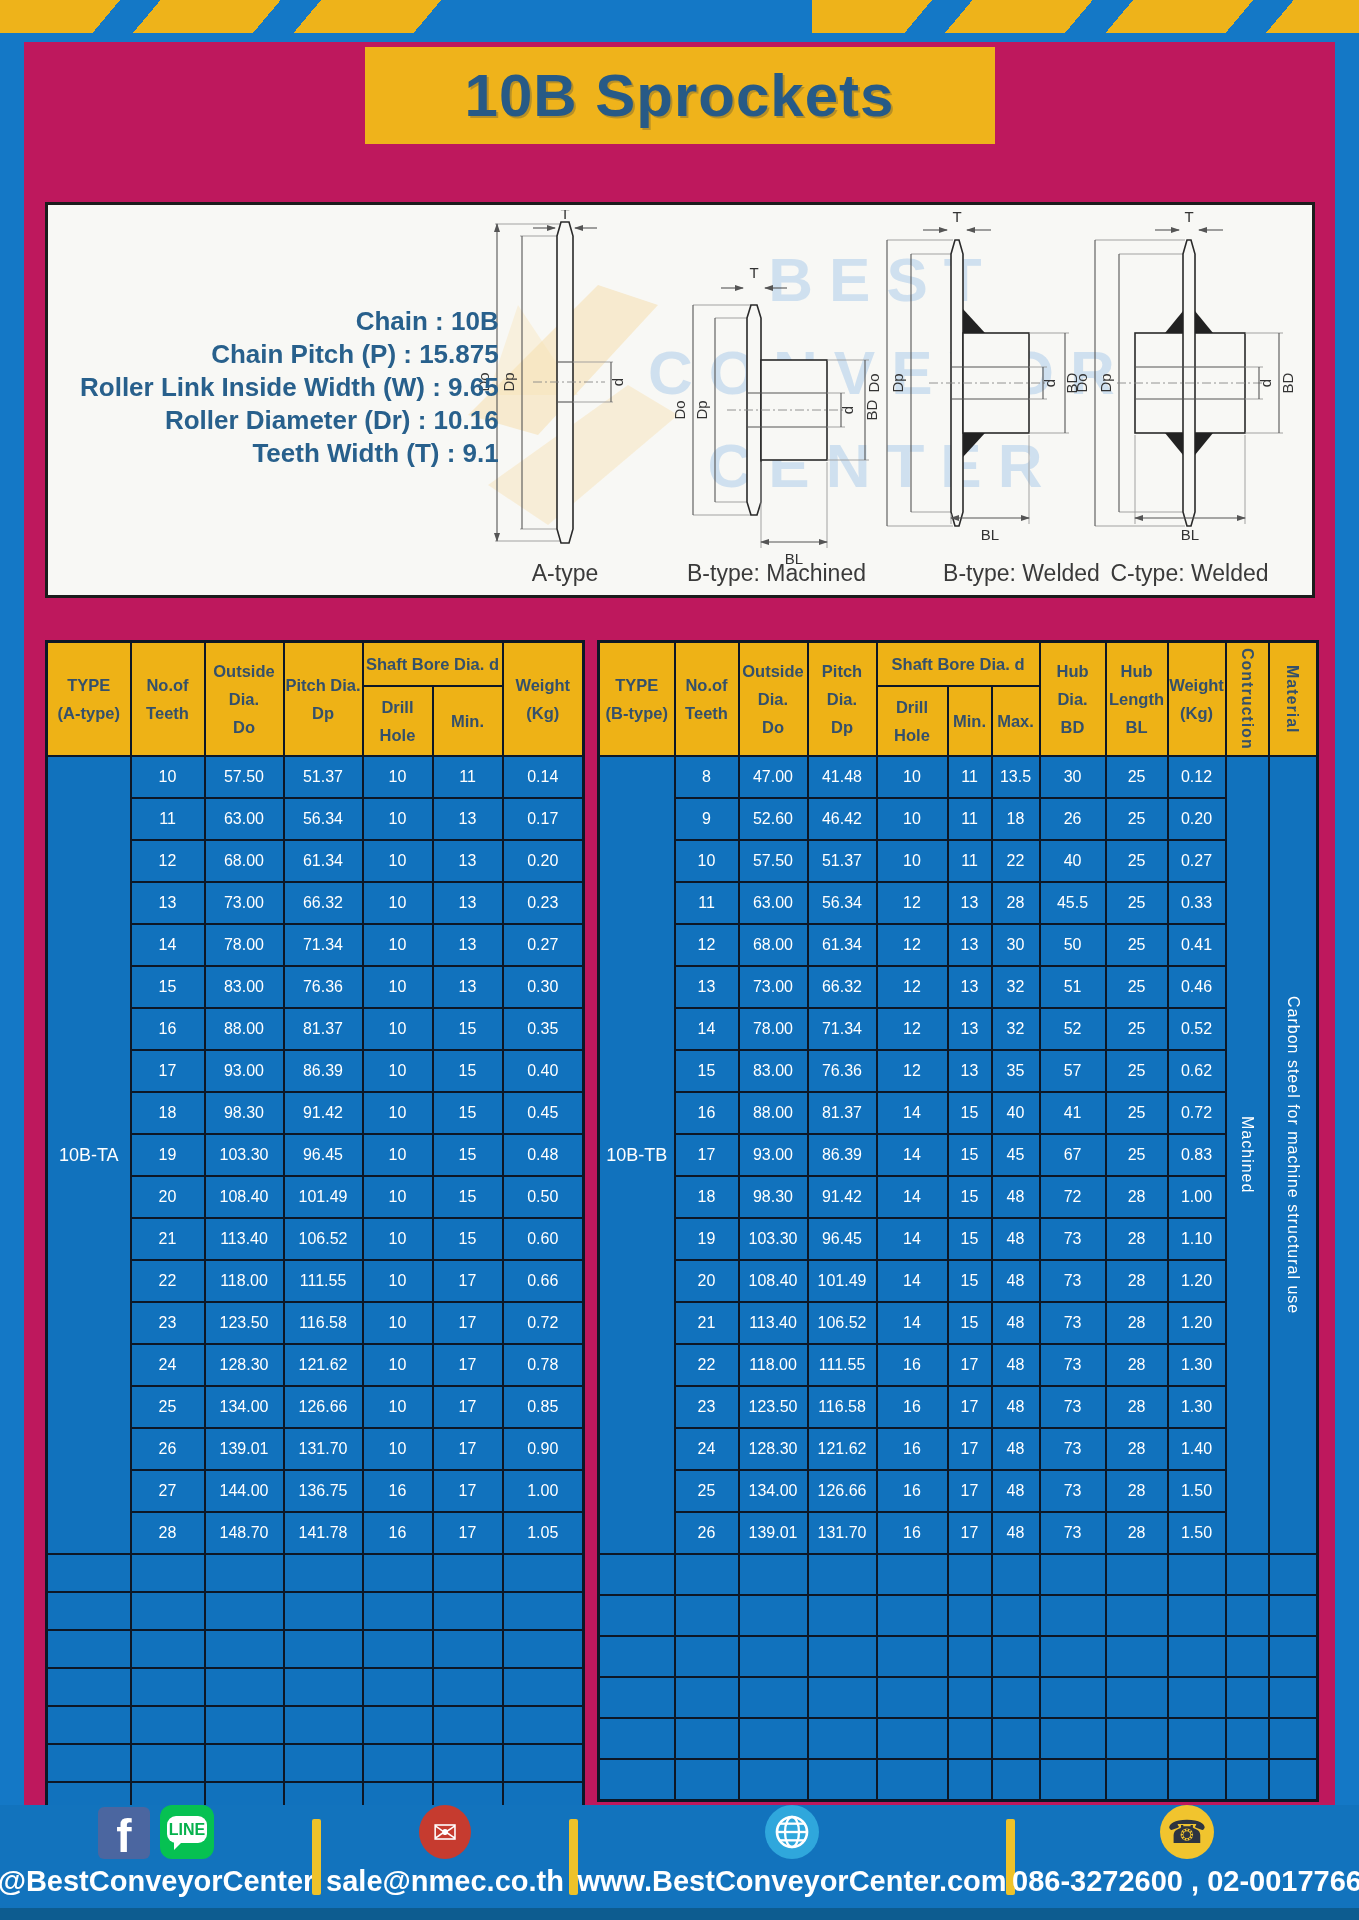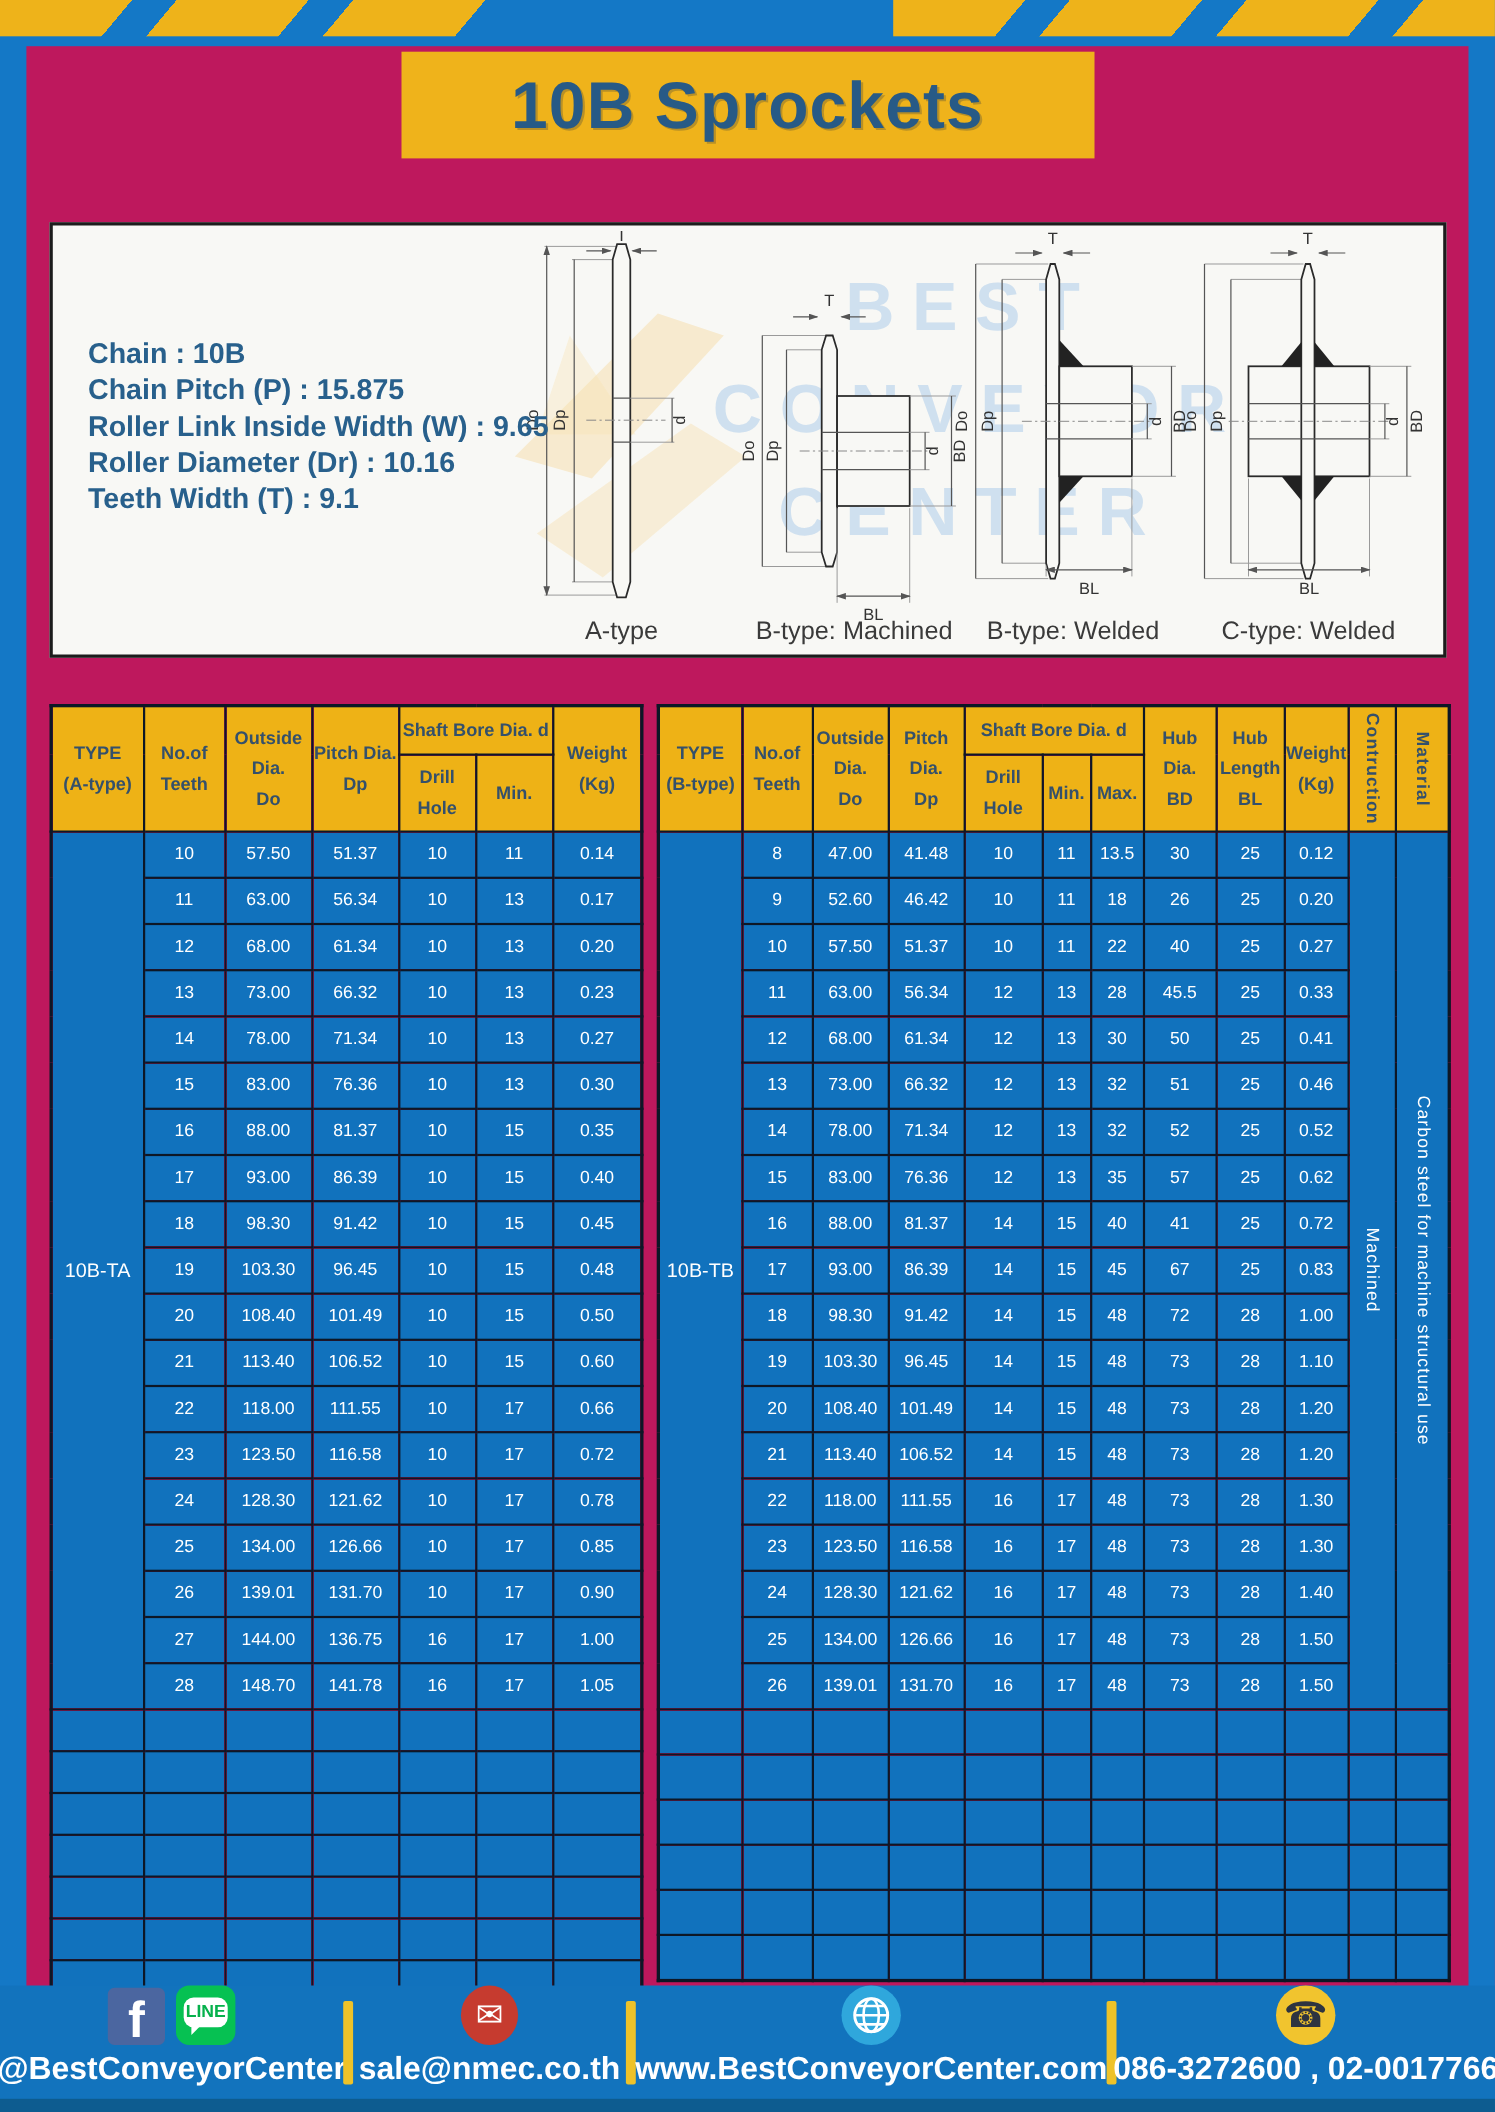--- a/index.html
+++ b/index.html
@@ -15,21 +15,21 @@
   .frame-side.l{left:0;} .frame-side.r{right:0;}
   
   .title-box{position:absolute;left:50%;transform:translateX(-50%);top:47px;width:630px;height:97px;
              background:#efb31b;display:flex;align-items:center;justify-content:center;z-index:6;}
   .title-box h1{margin:0;font-size:60px;font-weight:800;color:#275a86;letter-spacing:1px;
                 text-shadow:2px 2px 0 rgba(20,40,70,0.25);}
   
   .panel{position:absolute;left:45px;top:202px;width:1264px;height:390px;background:#f8f8f5;
          border:3px solid #1c1c1c;z-index:3;}
   .specs{position:absolute;left:32px;top:100px;font-size:26px;font-weight:bold;color:#28608c;
-         line-height:33px;white-space:nowrap;z-index:2;}
+         line-height:33px;white-space:nowrap;z-index:2;text-align:right;}
   .watermark{position:absolute;left:600px;top:28px;width:470px;text-align:center;z-index:0;
              font-weight:800;font-size:62px;letter-spacing:16px;line-height:1.5;
              color:rgba(150,190,230,0.42);}
   .wm-swoosh{position:absolute;left:380px;top:40px;z-index:0;opacity:0.55;}
   .fig{position:absolute;z-index:1;}
   .fig-label{position:absolute;bottom:8px;text-align:center;font-size:23px;color:#3a3a3a;z-index:2;}
   .fig svg text{font-family:"Liberation Sans",sans-serif;font-size:15px;fill:#333;}
   .part{fill:#f8f8f5;stroke:#2a2a2a;stroke-width:1.6;}
   .weld{fill:#222;stroke:none;}
   .dim{stroke:#555;stroke-width:1.1;}
@@ -248,21 +248,21 @@
         <text transform="rotate(-90 10 173)" x="10" y="173" text-anchor="middle">Do</text>
         <text transform="rotate(-90 34 173)" x="34" y="173" text-anchor="middle">Dp</text>
         <text transform="rotate(-90 194 173)" x="194" y="173" text-anchor="middle">d</text>
         <text transform="rotate(-90 216 173)" x="216" y="173" text-anchor="middle">BD</text>
         <text x="113" y="330" text-anchor="middle">BL</text>
       </svg>
     </div>
 
     <div class="fig-label" style="left:417px;width:200px;">A-type</div>
     <div class="fig-label" style="left:621px;width:215px;">B-type: Machined</div>
-    <div class="fig-label" style="left:820px;width:215px;margin-top:21px;">B-type: Welded</div>
+    <div class="fig-label" style="left:866px;width:215px;margin-top:21px;">B-type: Welded</div>
     <div class="fig-label" style="left:1029px;width:225px;">C-type: Welded</div>
   </div>
 
   <table class="tbl-left">
     <colgroup>
       <col style="width:84px">
         <col style="width:74px">
         <col style="width:79px">
         <col style="width:79px">
       <col style="width:70px">

